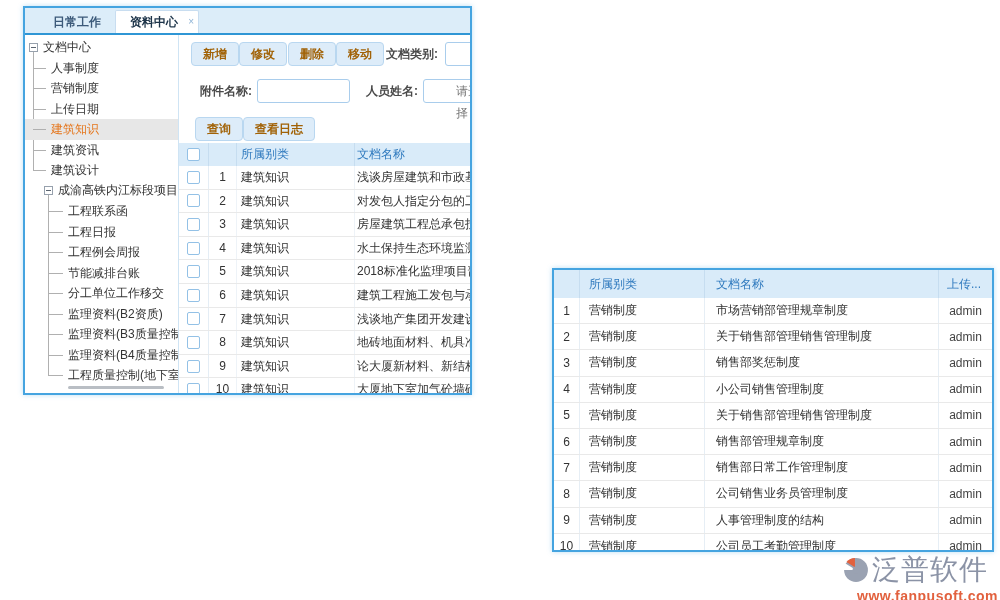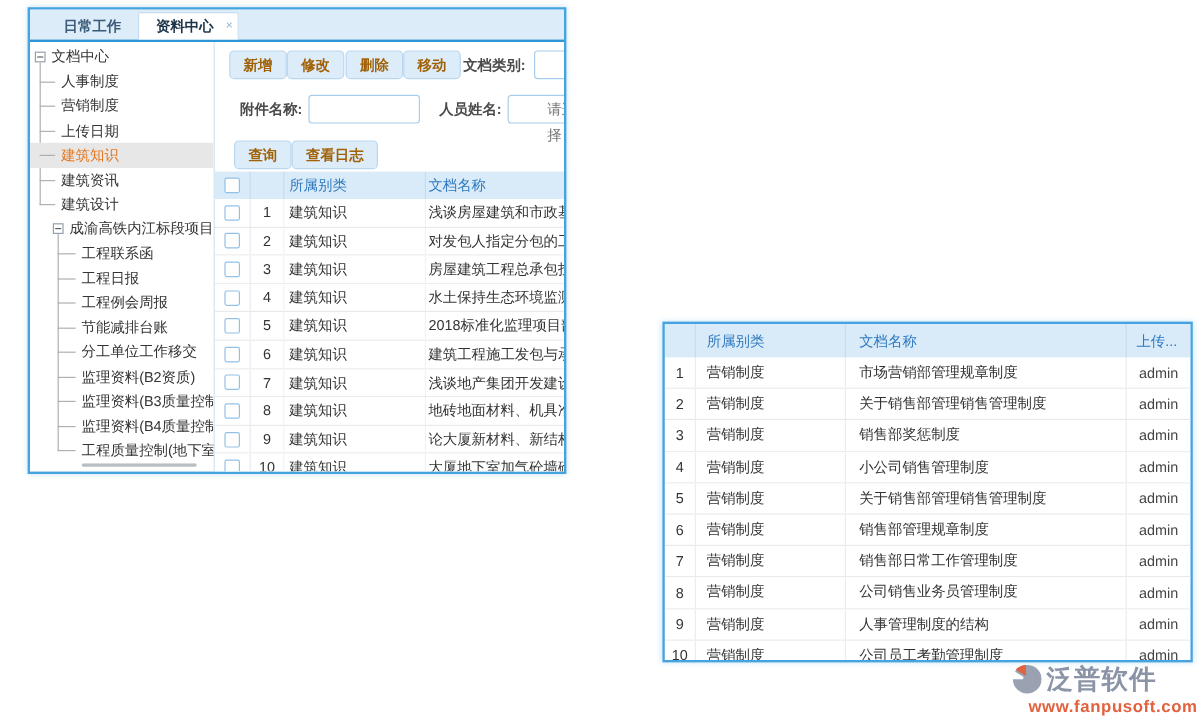--- a/index.html
+++ b/index.html
@@ -67,21 +67,21 @@
   .c2-num{flex:0 0 26px;text-align:center;border-right:1px solid #e6eef5;height:100%;box-sizing:border-box;display:flex;align-items:center;justify-content:center;}
   .c2-cat{flex:0 0 125px;padding-left:9px;border-right:1px solid #e6eef5;height:100%;box-sizing:border-box;display:flex;align-items:center;white-space:nowrap;overflow:hidden;}
   .c2-name{flex:0 0 234px;padding-left:11px;border-right:1px solid #e6eef5;height:100%;box-sizing:border-box;display:flex;align-items:center;white-space:nowrap;overflow:hidden;}
   .c2-up{flex:1;height:100%;display:flex;align-items:center;justify-content:center;color:#444;}
   .t2-head .c2-up{justify-content:flex-start;padding-left:8px;color:#2e79be;}
   .t2-head .c2-num,.t2-head .c2-cat,.t2-head .c2-name{border-right:1px solid #c6ddf0;}
 
   
   .logo{position:absolute;left:843px;top:551px;width:155px;}
   .logo-row{display:flex;align-items:center;gap:3px;}
-  .logo-name{font-size:22px;font-weight:bold;color:#8b93a6;letter-spacing:1px;}
+  .logo-name{font-size:28px;font-weight:normal;color:#8b93a6;letter-spacing:1px;}
   .logo-url{margin:-1px 0 0 14px;font-size:14px;font-weight:bold;color:#e2613e;letter-spacing:.5px;}
 </style>
 </head>
 <body>
 
 <div class="canvas">
 
   <div class="w1">
     <div class="tabbar">
       <div class="tab">日常工作</div>

